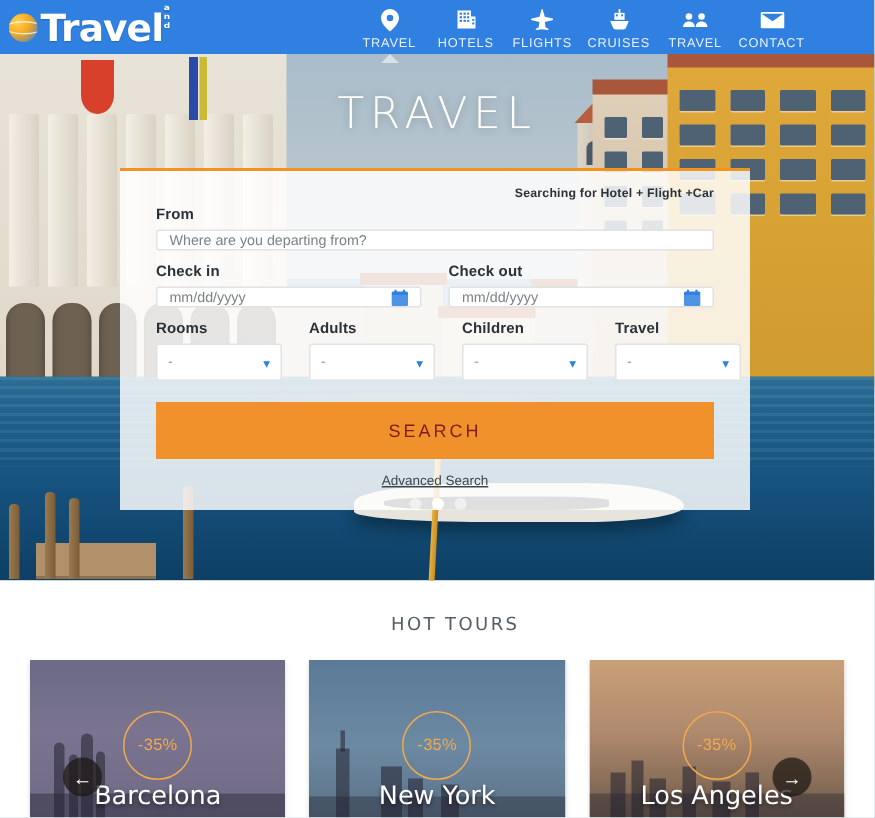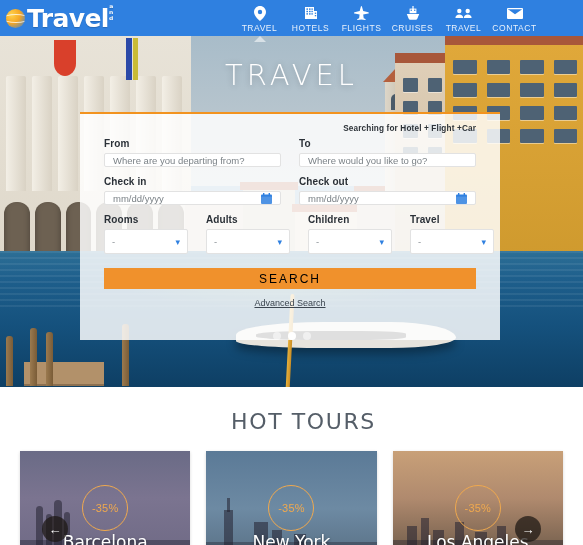--- a/index.html
+++ b/index.html
@@ -201,40 +201,40 @@
   }
   .inp.with-icon{ justify-content:space-between; }
   .cal-icon{ color:#2f80e0; display:flex; align-items:center; }
   .sel{
     width:100%; height:25px; background:#ffffff; border:1px solid #e2e2e2;
     border-radius:2px; font-size:9.5px; color:#8a9096; padding:0 7px;
     display:flex; align-items:center; justify-content:space-between;
   }
   .chev{ color:#2f80e0; font-size:9px; }
   .search-btn{
-    margin-top:5px; width:100%; height:21px; background:#f0912c; border:0;
-    color:#000000; font-size:12px; letter-spacing:2px; cursor:pointer;
+    margin-top:5px; width:100%; height:38px; background:#f0912c; border:0;
+    color:#7f1d1d; font-size:12px; letter-spacing:2px; cursor:pointer;
     font-family:"Liberation Sans", sans-serif; display:flex; align-items:center; justify-content:center;
   }
   .adv{
     display:block; text-align:center; margin-top:9px; font-size:9px; color:#3c4650;
     text-decoration:underline; cursor:pointer;
   }
 
   .dots{
     position:absolute; left:0; right:0; top:332px; display:flex; justify-content:center;
     gap:7px; z-index:12;
   }
   .dot{ width:8px; height:8px; border-radius:50%; background:rgba(255,255,255,.52); cursor:pointer; }
   .dot.on{ background:#ffffff; }
 
   
   .tours{ position:absolute; top:387px; left:0; width:583px; height:158px; background:#fff; }
   .tours-title{
-    text-align:center; font-size:22px; color:#555e68; letter-spacing:1.6px;
+    text-align:center; font-size:12px; color:#555e68; letter-spacing:1.6px;
     font-weight:400; padding-top:22px; font-family:"DejaVu Sans", sans-serif;margin-left:24px;
   }
   .cards{ display:flex; gap:16px; padding:17px 20px 0 20px; }
   .card{
     position:relative; flex:1; height:105px; overflow:hidden; cursor:pointer;
     box-shadow: 0 1px 3px rgba(0,0,0,.16);
   }
   .card .bg{ position:absolute; inset:0; }
   .bg-bcn{ background: linear-gradient(#6a6b86 0%, #7b7490 45%, #6f6a85 100%); }
   .bg-nyc{ background: linear-gradient(#5b7a97 0%, #6d8aa3 55%, #5a7186 100%); }
@@ -453,24 +453,20 @@
   </div>
 
   <div class="panel">
     <div class="panel-top">Searching for Hotel + Flight +Car</div>
 
     <div class="row">
       <div class="field">
         <span class="lbl">From</span>
         <div class="inp">Where are you departing from?</div>
       </div>
-      <div class="field">
-        <span class="lbl">To</span>
-        <div class="inp">Where would you like to go?</div>
-      </div>
     </div>
 
     <div class="row">
       <div class="field">
         <span class="lbl">Check in</span>
         <div class="inp with-icon">
           <span>mm/dd/yyyy</span>
           <span class="cal-icon">
             <svg width="11" height="11" viewBox="0 0 11 11">
                 <rect x="0" y="1.4" width="11" height="9.6" rx="1" fill="#2f80e0"></rect>

